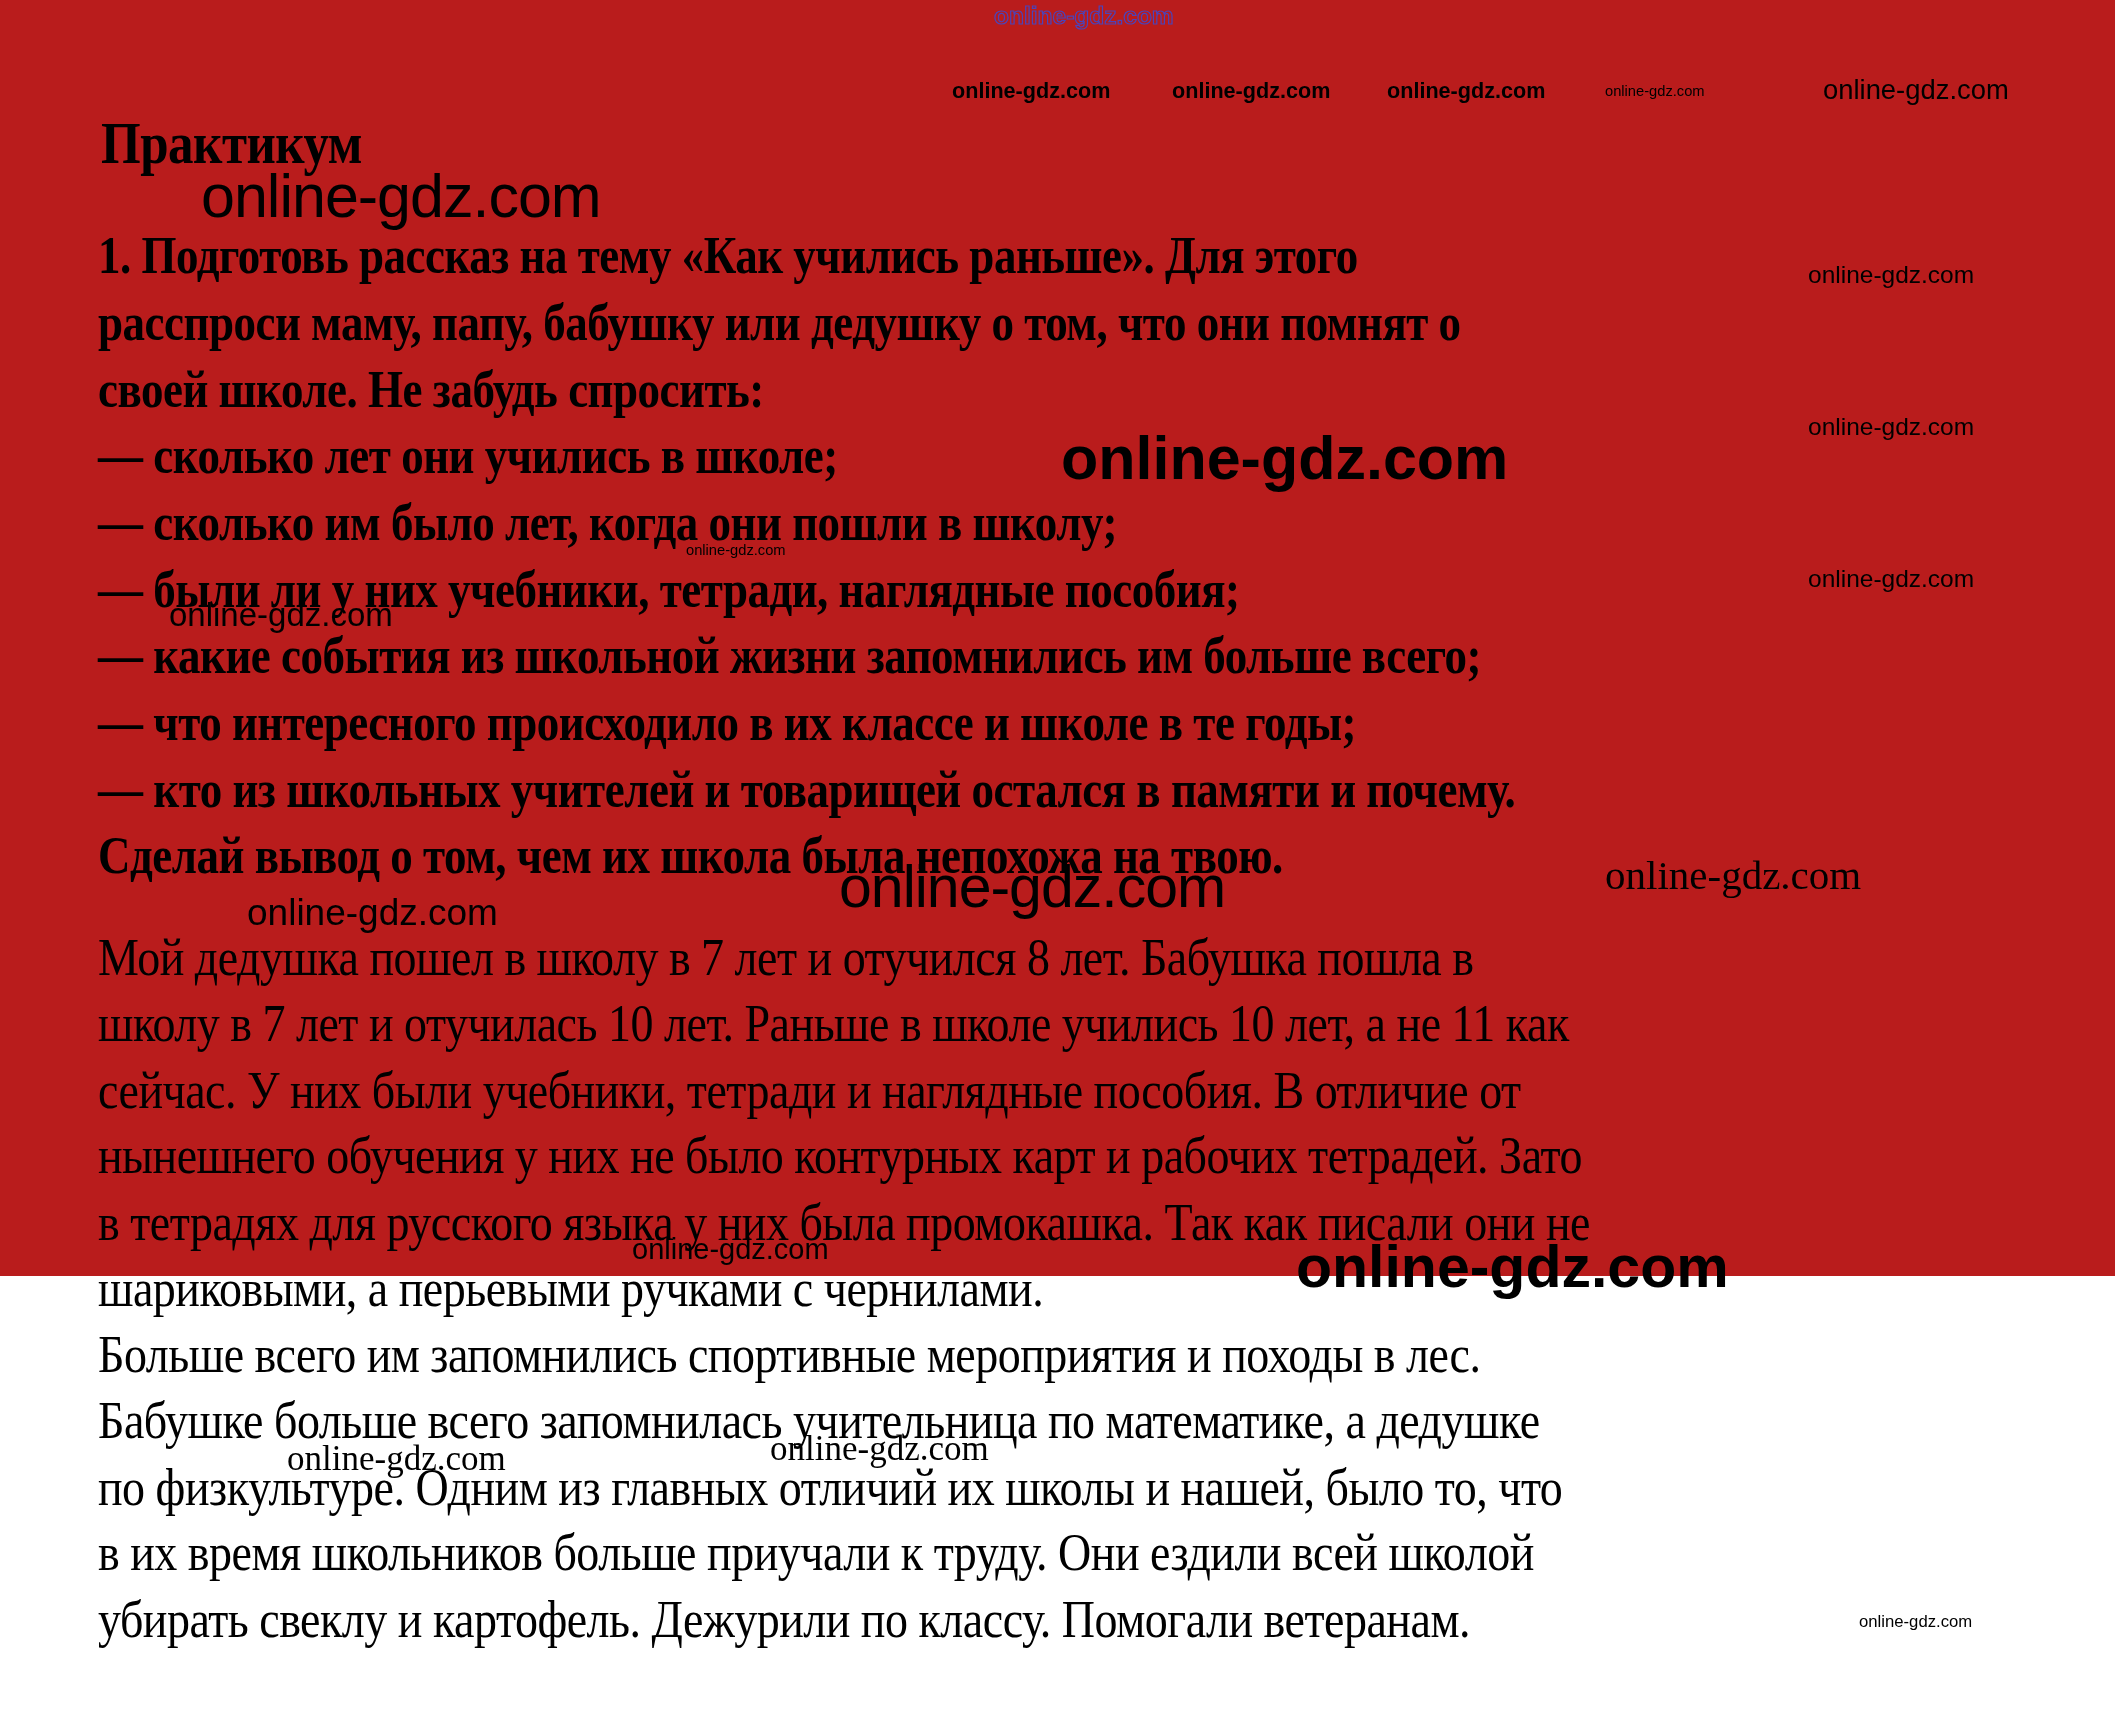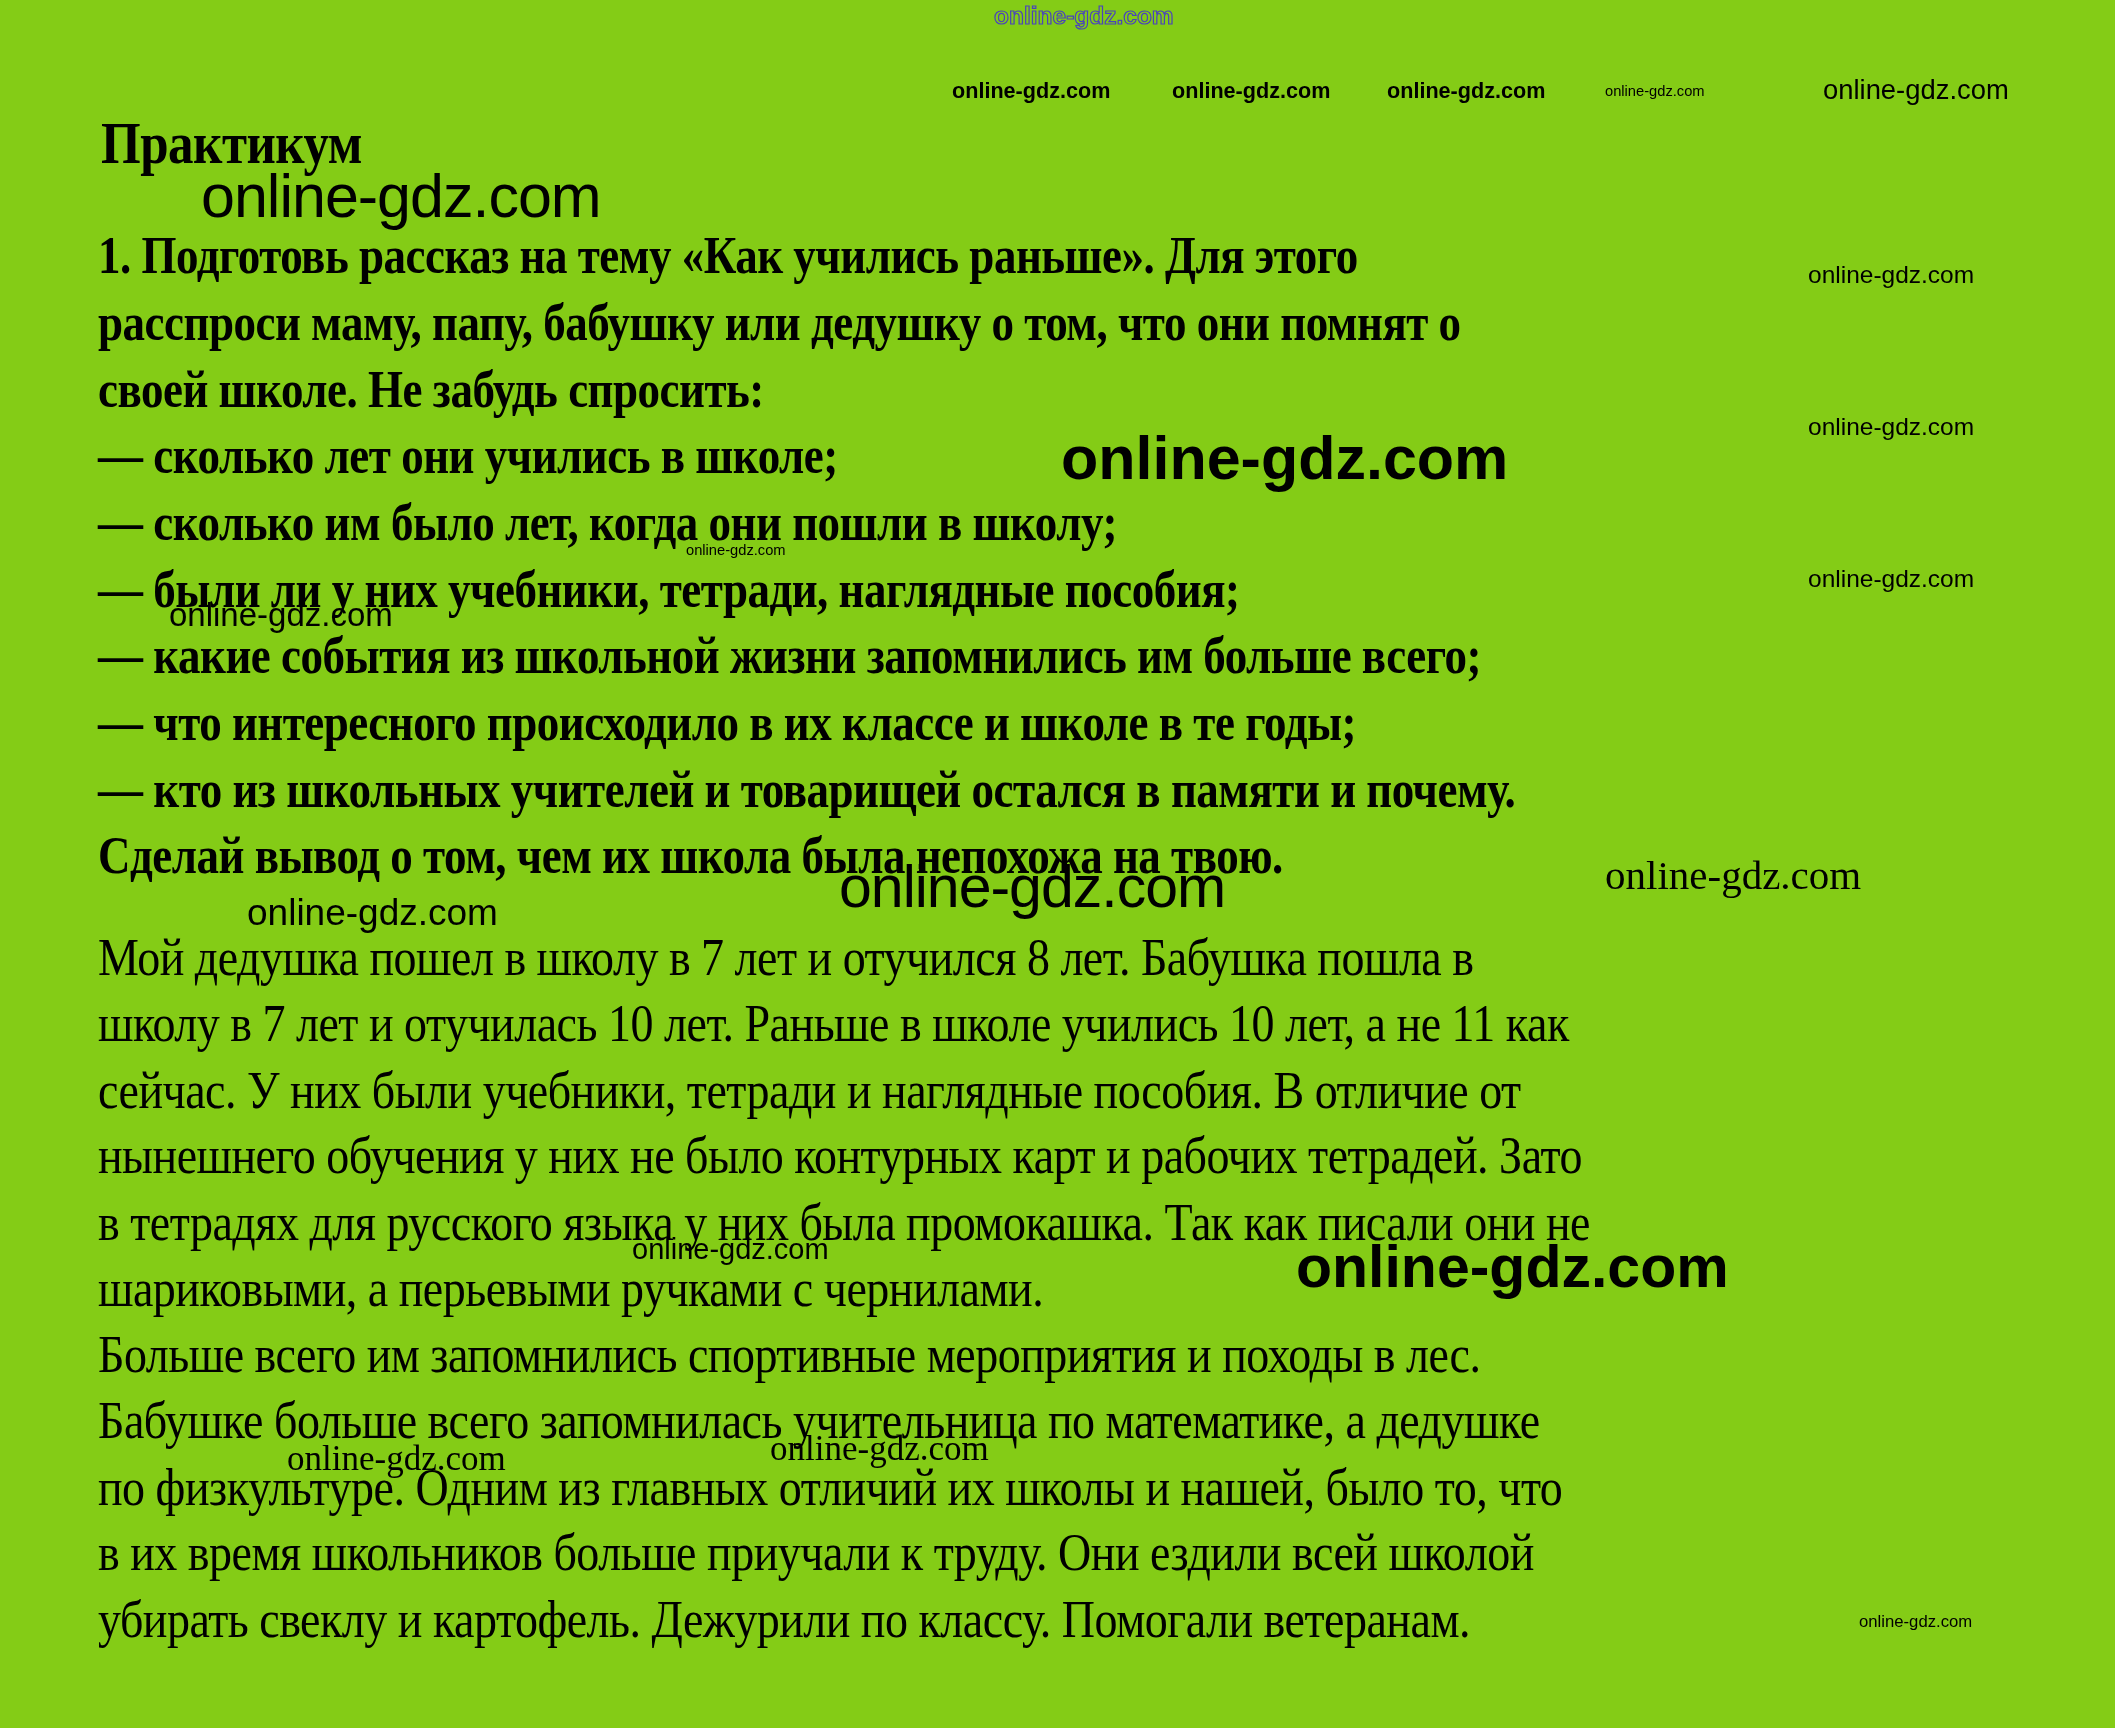--- a/index.html
+++ b/index.html
@@ -12,22 +12,22 @@
     height: 1728px;
     position: relative;
     overflow: hidden;
     font-family: "Liberation Serif", serif;
     color: #000;
   }
   .page {
     position: absolute;
     left: 0; top: 0;
     width: 2115px;
-    height: 1728px;
-    background: #84cc16;
+    height: 1276px;
+    background: #b91c1c;
   }
   .doc-title {
     position: absolute;
     left: 101px;
     top: 110px;
     font-size: 51px;
     font-weight: bold;
     white-space: nowrap;
     transform: scaleY(1.15);
     transform-origin: left top;

